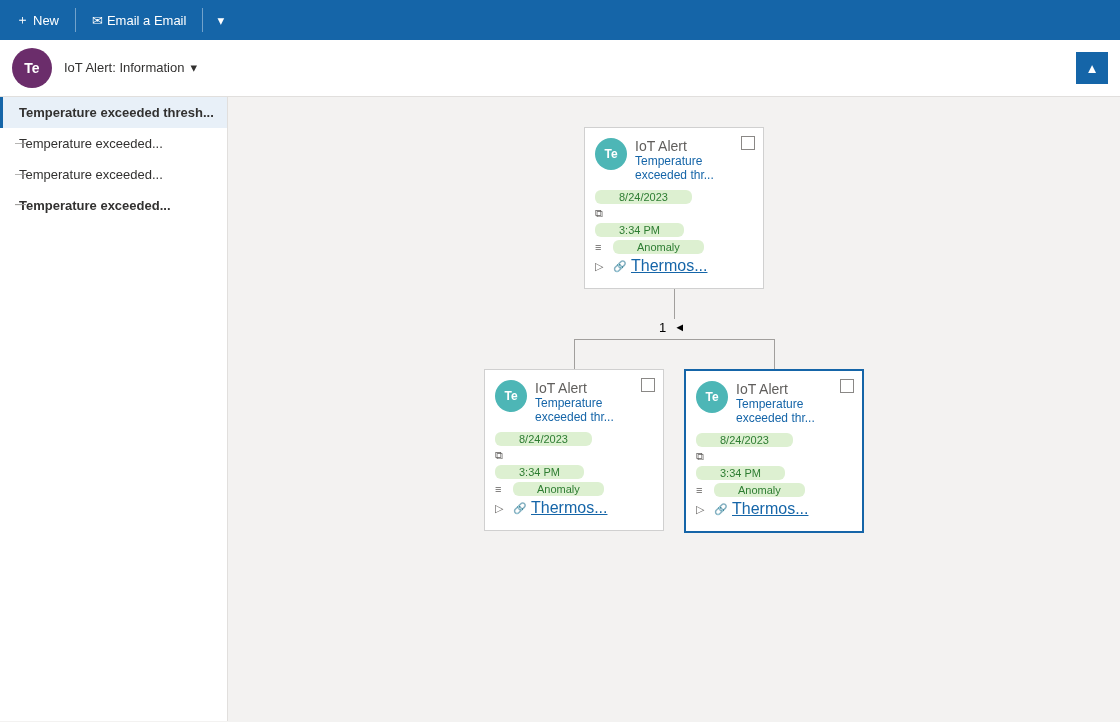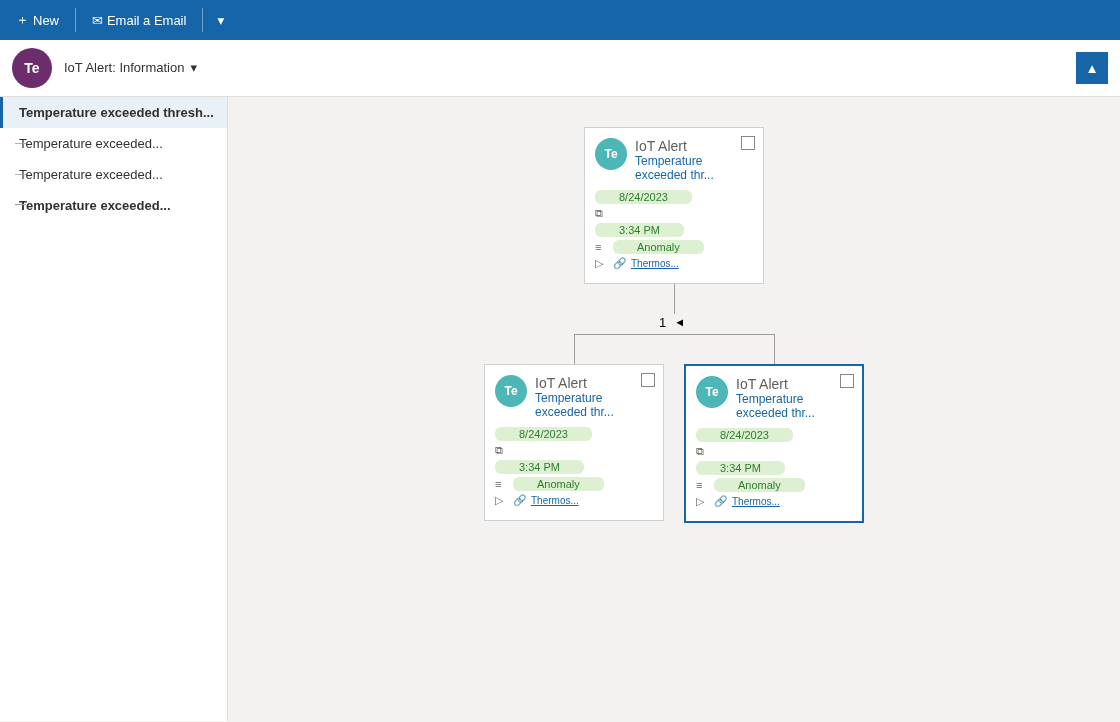--- a/index.html
+++ b/index.html
@@ -144,21 +144,21 @@
     .card-title { color: #1565a8; font-size: 12px; font-weight: 500; cursor: pointer; }
     .card-field {
       display: flex; align-items: center; gap: 4px;
       margin: 3px 0; font-size: 12px; color: #323130;
     }
     .card-field-icon { color: #605e5c; font-size: 11px; width: 14px; }
     .card-badge {
       background: #ddf0d1; color: #2e7d32; padding: 1px 24px;
       border-radius: 6px; font-size: 11px;
     }
-    .card-link { color: #1565a8; text-decoration: underline; cursor: pointer; font-size: 10px; }
+    .card-link { color: #1565a8; text-decoration: underline; cursor: pointer; font-size: 16px; }
   </style>
 </head>
 <body>
 
 <div class="toolbar">
   <button class="toolbar-btn">
     <span>＋</span>
     <span>New</span>
   </button>
   <div class="toolbar-divider"></div>

